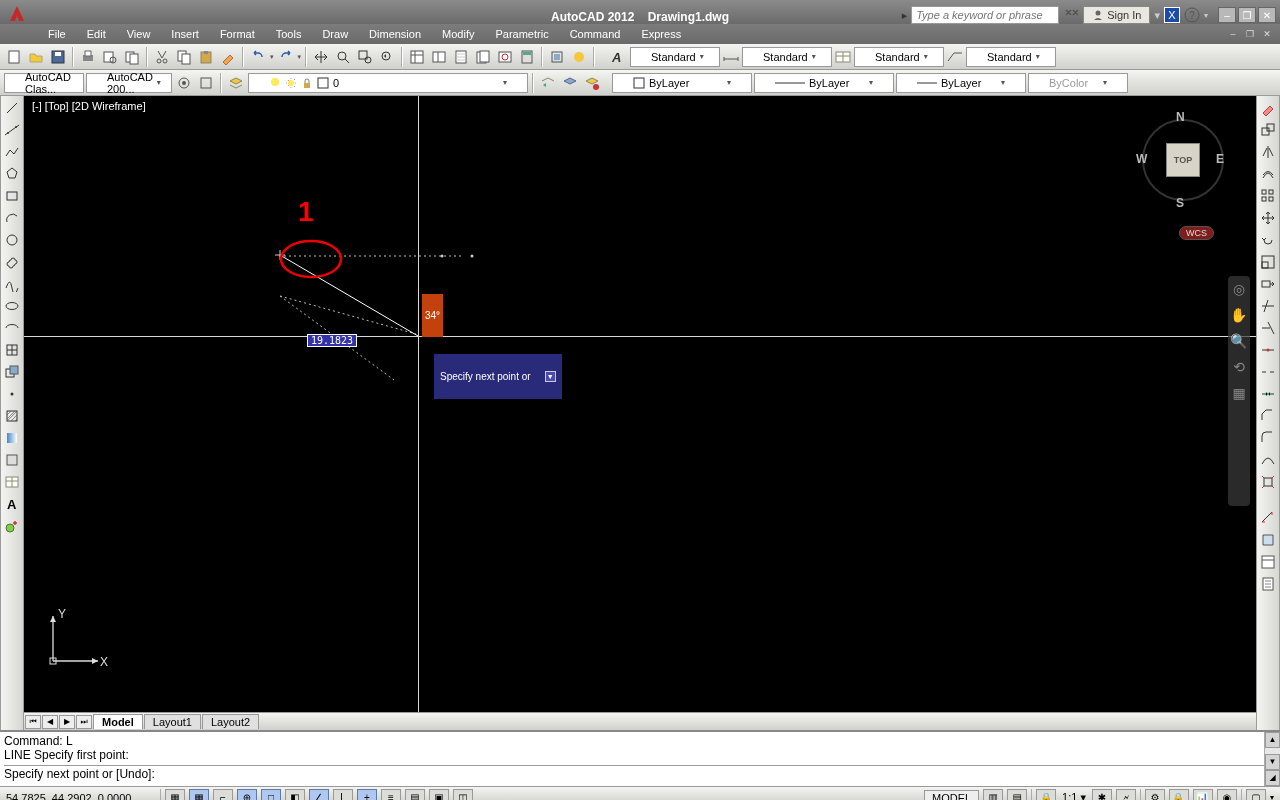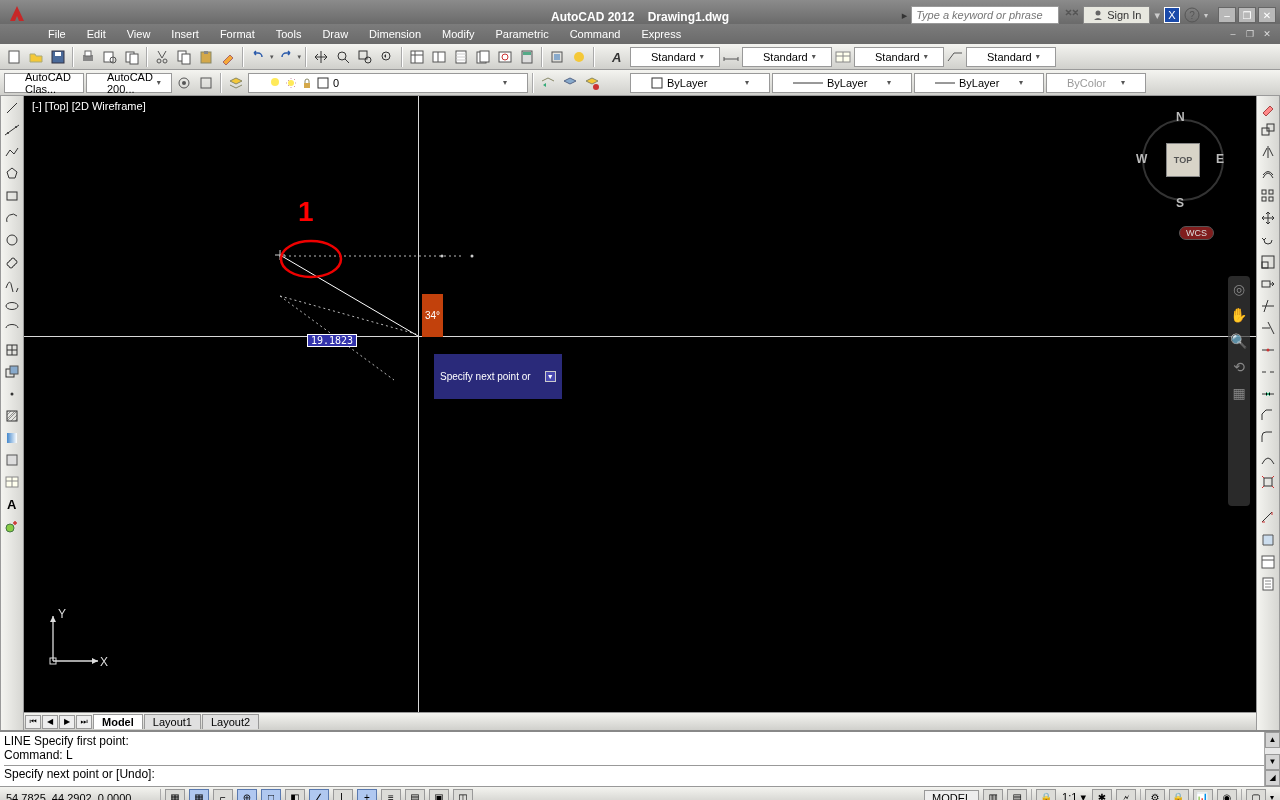--- a/index.html
+++ b/index.html
@@ -381,21 +381,21 @@
         <path d="M2 6l6-3 6 3-6 3z" fill="#8ac" stroke="#568"></path>
       </svg>
     </div>
   <div class="tb-btn">
       <svg width="16" height="16">
         <path d="M2 6l6-3 6 3-6 3z" fill="#f4c838" stroke="#886"></path>
         <circle cx="12" cy="12" r="3" fill="#c33"></circle>
       </svg>
     </div>
 
-  <div style="margin-left:26px;display:flex;align-items:center;gap:2px">
+  <div style="margin-left:8px;display:flex;align-items:center;gap:2px">
     <div class="tb-combo" style="width:140px">
       <svg width="12" height="12">
           <rect x="1" y="1" width="10" height="10" fill="#fff" stroke="#333"></rect>
         </svg>
       <span>ByLayer</span>
         <span class="dd">▾</span>
     </div>
     <div class="tb-combo" style="width:140px">
       <svg width="30" height="8">
           <path d="M0 4h30" stroke="#333"></path>
@@ -732,22 +732,22 @@
     <div class="tb-btn">
         <svg width="16" height="16">
           <rect x="3" y="2" width="10" height="12" fill="#fff" stroke="#555"></rect>
           <path d="M5 5h6M5 8h6M5 11h6" stroke="#888"></path>
         </svg>
       </div>
   </div>
 </div>
 
 <div id="cmdline-area">
+  <div>Command: L</div>
   <div>LINE Specify first point:</div>
-  <div>Command: L</div>
   <div style="height:2px"></div>
     <hr>
   <div>Specify next point or [Undo]:</div>
   <div id="cmd-scroll">
     <div class="sb-btn">▲</div>
     <div style="flex:1"></div>
     <div class="sb-btn" style="position:absolute;bottom:16px;left:0;right:0">▼</div>
     <div class="sb-btn" style="position:absolute;bottom:0;left:0;right:0">◢</div>
   </div>
 </div>

